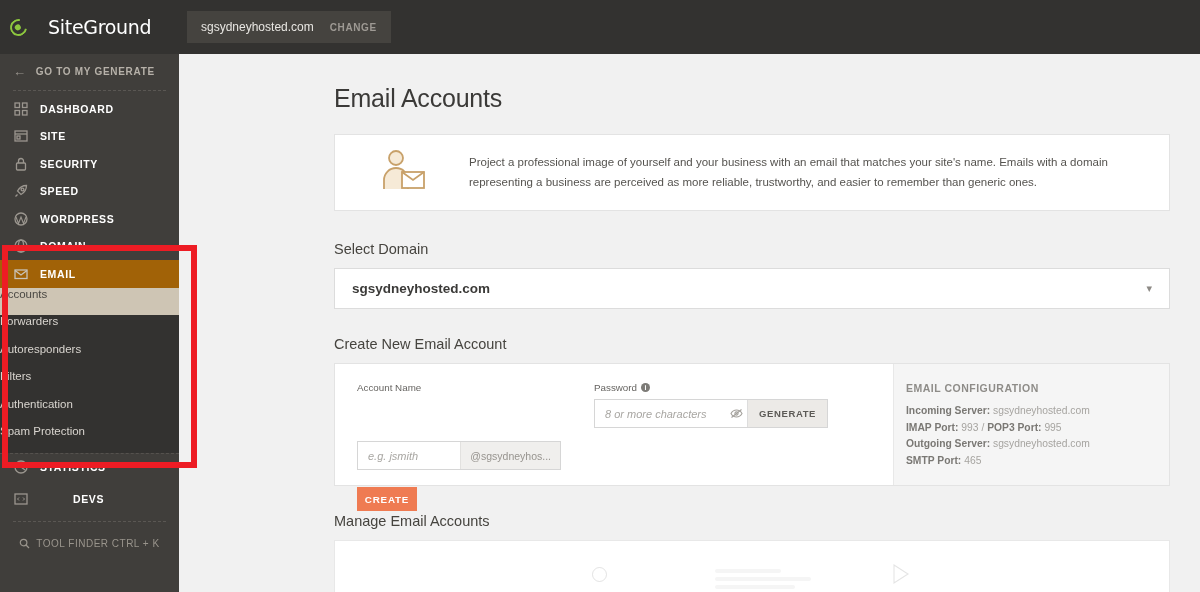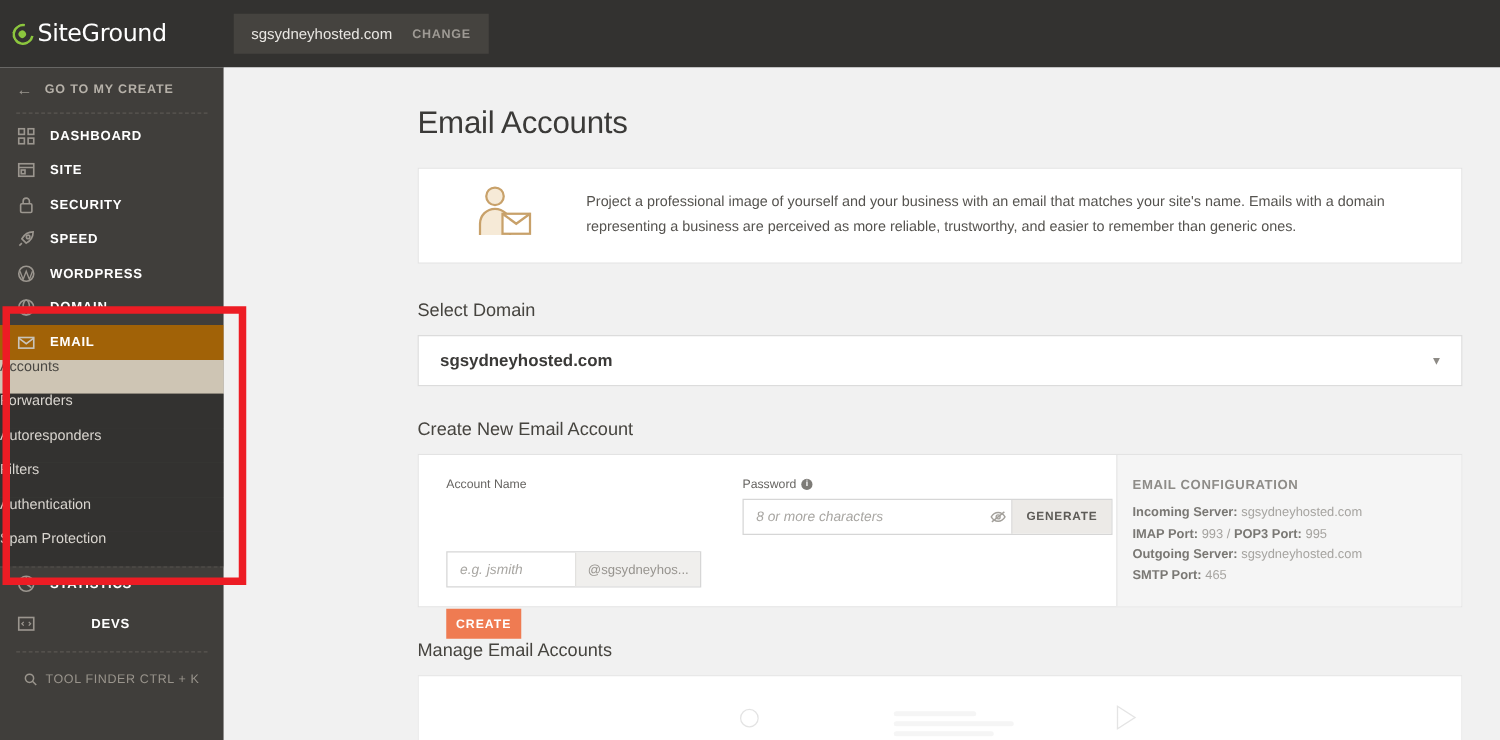--- a/index.html
+++ b/index.html
@@ -30,21 +30,21 @@
     transform: rotate(-35deg);
     position: relative;
   }
   .logo-mark::after {
     content: ""; position: absolute;
     width: 6px; height: 6px; border-radius: 50%;
     background: #8cc63e; top: 3px; left: 3px;
   }
   .logo-text {
     color: #ffffff; font-size: 19px;
-    letter-spacing: -0.3px; margin-left: 3px;
+    letter-spacing: -0.3px; margin-left: 21px;
     font-family: "DejaVu Sans", sans-serif;
   }
   .domain-chip {
     margin-left: 8px; height: 32px;
     background: #45433f;
     display: flex; align-items: center;
     padding: 0 14px; gap: 16px;
   }
   .domain-chip-name { color: #e8e6e2; font-size: 12px; }
   .domain-chip-change {
@@ -155,21 +155,21 @@
     flex: 1; padding-left: 10px;
     font-size: 11px; color: #a8a6a2;
     font-style: italic;
   }
   .acct-suffix {
     background: #f0efed; color: #97948f;
     font-size: 10.5px; height: 27px;
     display: flex; align-items: center;
     padding: 0 9px; border-left: 1px solid #e2e1df;
   }
-  .pw-shell { width: 296px; }
+  .pw-shell { width: 234px; }
   .pw-input {
     flex: 1; padding-left: 10px;
     font-size: 11px; color: #a8a6a2; font-style: italic;
   }
   .eye-btn { width: 22px; display: flex; justify-content: center; }
   .gen-btn {
     background: #eceae7; color: #5d5b57;
     font-size: 9.5px; font-weight: bold;
     letter-spacing: 0.6px; height: 27px;
     display: flex; align-items: center;
@@ -239,21 +239,21 @@
     </div>
     <div class="domain-chip">
       <span class="domain-chip-name">sgsydneyhosted.com</span>
       <span class="domain-chip-change">CHANGE</span>
     </div>
   </div>
 
   <div class="sidebar">
     <div class="go-account">
       <span class="arrow-left">←</span>
-      <span>GO TO MY CREATE</span>
+      <span>GO TO MY GENERATE</span>
     </div>
     <div class="divider"></div>
 
     <div class="nav-item" style="margin-top:4px;">
       <span class="nav-ico">
         <svg width="16" height="16" viewBox="0 0 16 16" fill="none" stroke="#9b968f" stroke-width="1.3">
           <rect x="2" y="2" width="4.5" height="4.5"></rect>
             <rect x="9.5" y="2" width="4.5" height="4.5"></rect>
           <rect x="2" y="9.5" width="4.5" height="4.5"></rect>
             <rect x="9.5" y="9.5" width="4.5" height="4.5"></rect>

